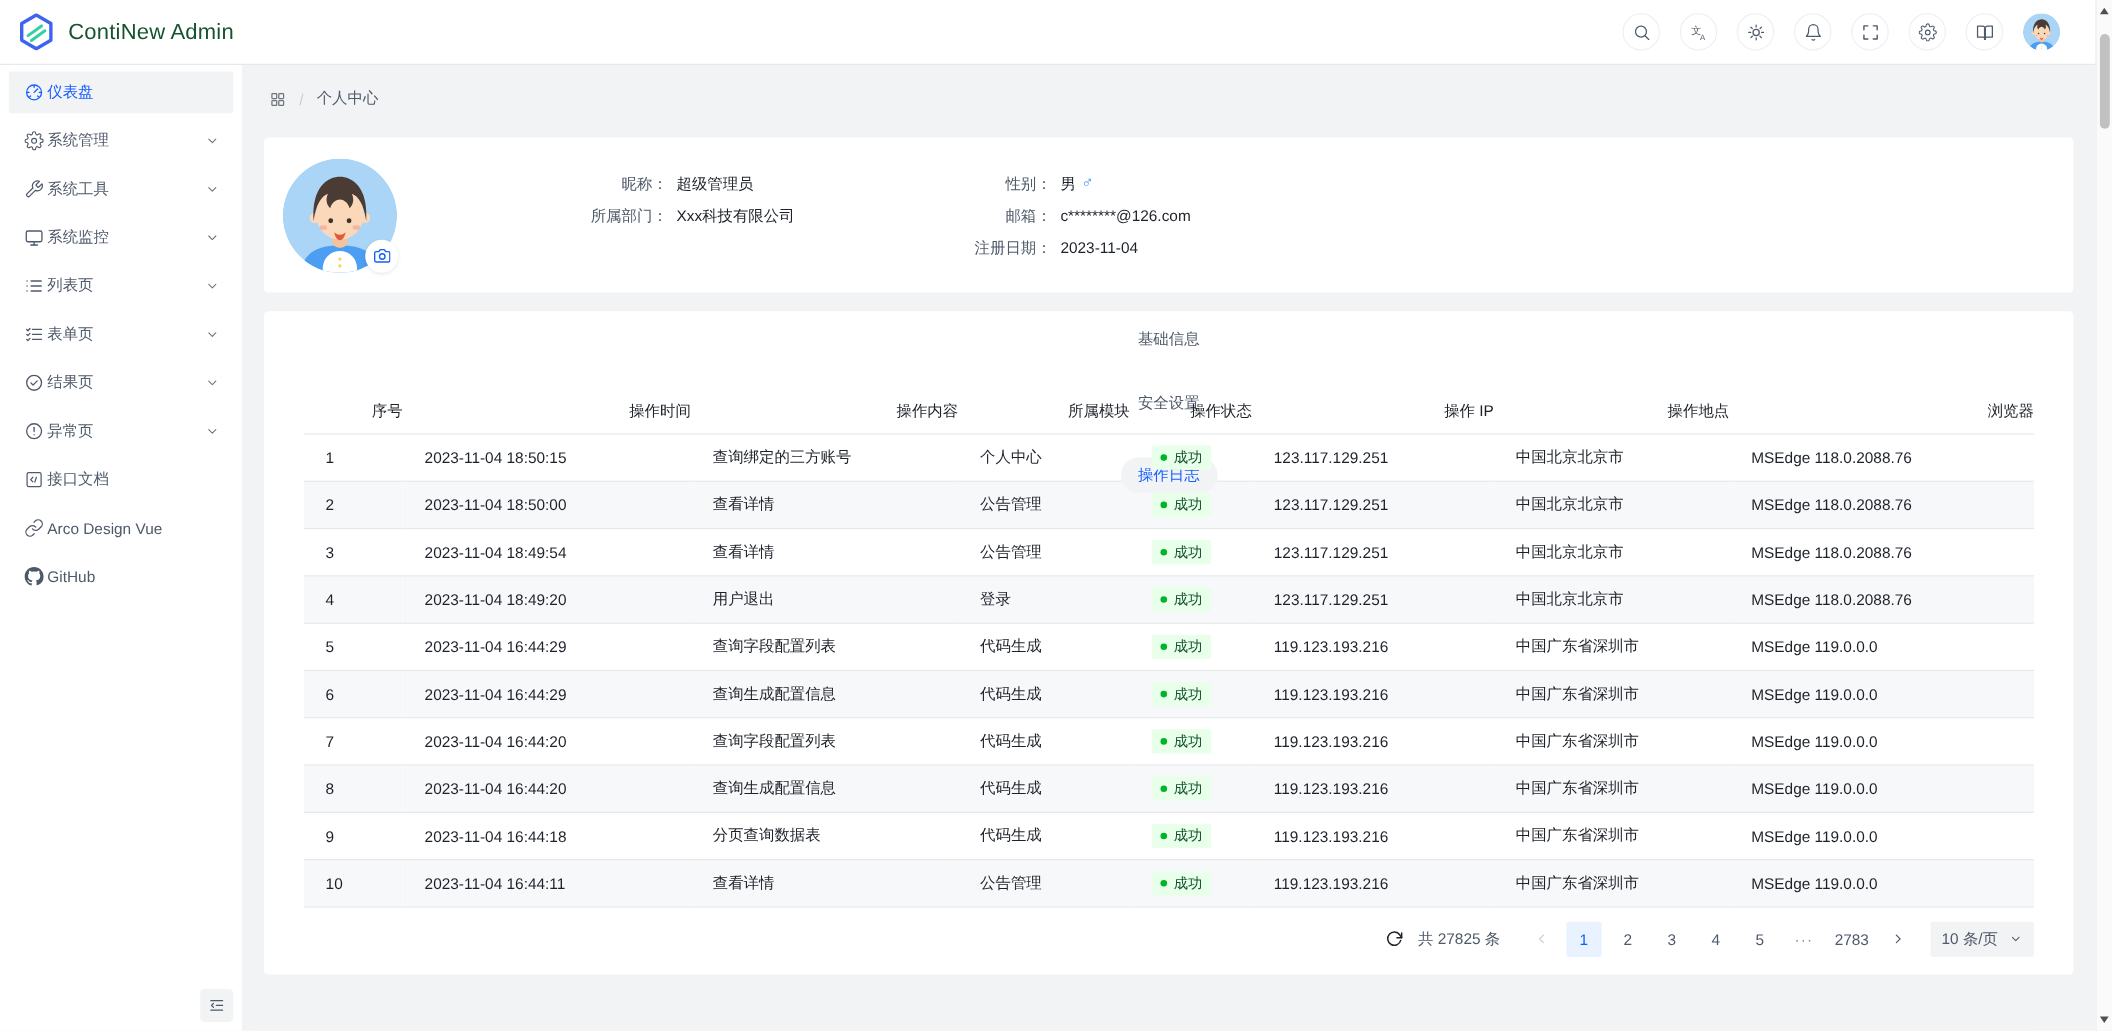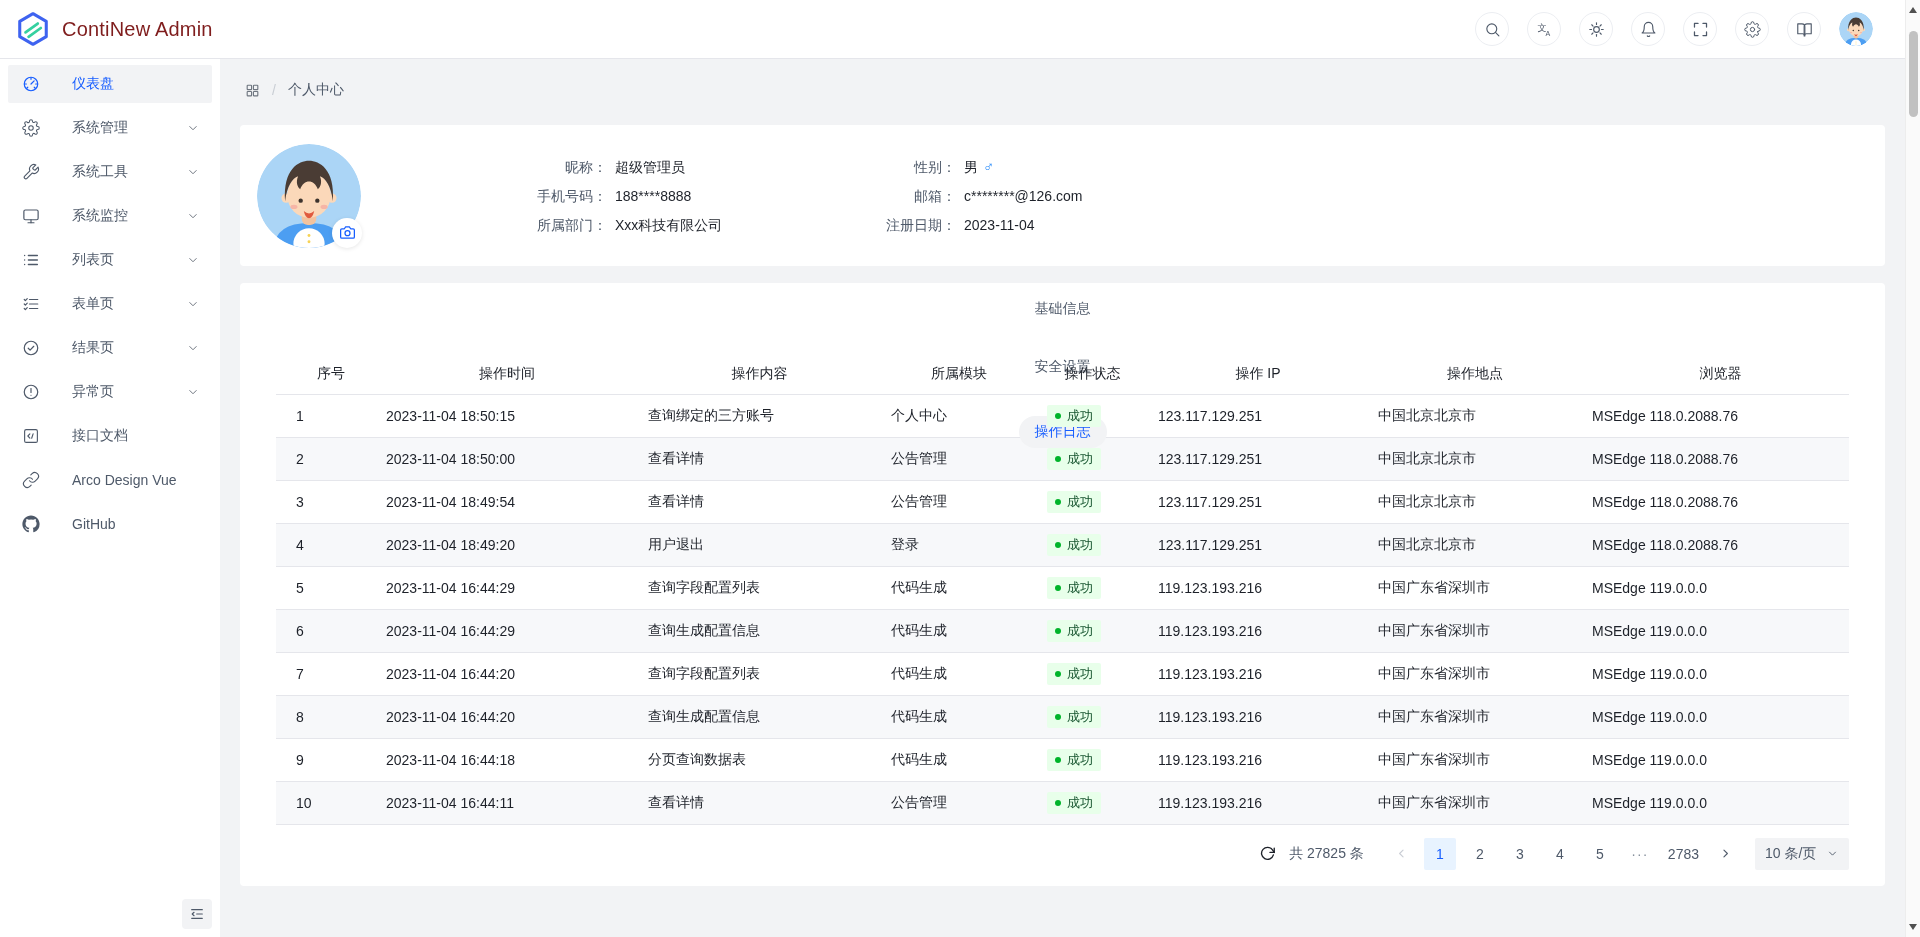--- a/index.html
+++ b/index.html
@@ -13,36 +13,36 @@
 
   
   .navbar {
     position: absolute; top: 0; left: 0; right: 15px; height: 59px; background: #fff;
     border-bottom: 1px solid #e5e6eb; display: flex; align-items: center;
     justify-content: space-between; padding: 0 32px 0 16px; z-index: 5;
   }
   .brand { display: flex; align-items: center; gap: 12px; }
   .logo { width: 34px; height: 34px; display: block; }
   .logo svg { width: 100%; height: 100%; display: block; }
-  .app-title { font-size: 20px; color: #7f1d1d; letter-spacing: .2px; }
+  .app-title { font-size: 20px; color: #14532d; letter-spacing: .2px; }
   .nav-actions { display: flex; align-items: center; gap: 18px; }
   .nav-act {
     width: 34px; height: 34px; border-radius: 50%; border: 1px solid #eceef2;
     background: #fff; display: flex; align-items: center; justify-content: center; color: #4e5969;
   }
   .nav-act .icon { width: 17px; height: 17px; }
   .avatar-btn { border: none; overflow: hidden; padding: 0; }
   .avatar-btn svg { width: 34px; height: 34px; display: block; }
 
   
   .sidebar { position: absolute; left: 0; top: 59px; bottom: 0; width: 220px; background: #fff; }
   .menu { padding: 6px 8px 0; }
   .menu-item {
     height: 38px; margin-bottom: 6px; border-radius: 2px; display: flex; align-items: center;
-    padding: 0 12px 0 14px; gap: 32px; color: #4e5969; cursor: pointer;
+    padding: 0 12px 0 14px; gap: 3px; color: #4e5969; cursor: pointer;
   }
   .menu-item.active { background: #f2f3f5; color: #165dff; }
   .menu-item .mi-icon { width: 18px; height: 18px; flex: none; }
   .menu-item .label { flex: 1; white-space: nowrap; }
   .menu-item .chev { width: 14px; height: 14px; color: #6e757f; flex: none; }
   .collapse-btn {
     position: absolute; right: 8px; bottom: 8px; width: 30px; height: 30px;
     background: #f2f3f5; border-radius: 4px; display: flex; align-items: center;
     justify-content: center; color: #4e5969;
   }
@@ -75,21 +75,21 @@
   .p-value { color: #1d2129; }
   .male { color: #3491fa; margin-left: 5px; font-size: 15px; }
 
   .main-card { margin: 0 20px; height: 603px; background: #fff; border-radius: 4px; padding: 17px 36px 0; }
   .tabs { display: flex; gap: 40px; align-items: center; height: 32px; flex-direction: column; }
   .tab { color: #4e5969; cursor: pointer; }
   .tab.active { background: #f2f3f5; color: #165dff; padding: 7px 16px; border-radius: 16px; font-weight: 500; }
 
   .log-table { width: 100%; border-collapse: collapse; margin-top: 22px; table-layout: fixed; }
   .log-table th {
-    text-align: center; font-weight: 500; color: #1d2129; height: 40px;
+    text-align: right; font-weight: 500; color: #1d2129; height: 40px;
     padding: 0 0 0 20px; border-bottom: 1px solid #e5e6eb; white-space: nowrap;
   }
   .log-table td {
     height: 43px; padding: 0 0 0 20px; border-bottom: 1px solid #e5e6eb;
     color: #1d2129; white-space: nowrap; overflow: hidden;
   }
   .log-table tr.striped td { background: #f7f8fa; }
   .pill {
     display: inline-flex; align-items: center; gap: 6px; background: #e8ffea; color: #14532d;
     font-size: 13px; padding: 3px 8px; border-radius: 2px; line-height: 16px;
@@ -444,24 +444,20 @@
               <circle cx="12" cy="13" r="4"></circle>
             </svg>
           </span>
       </span>
     </div>
     <div class="profile-info">
       <div class="p-col left" id="p-col-left">
           <div class="p-row">
             <span class="p-label">昵称：</span>
             <span class="p-value">超级管理员</span>
-          </div>
-          <div class="p-row">
-            <span class="p-label">手机号码：</span>
-            <span class="p-value">188****8888</span>
           </div>
           <div class="p-row">
             <span class="p-label">所属部门：</span>
             <span class="p-value">Xxx科技有限公司</span>
           </div>
         </div>
       <div class="p-col" id="p-col-right">
           <div class="p-row">
             <span class="p-label">性别：</span>
             <span class="p-value">男</span>

